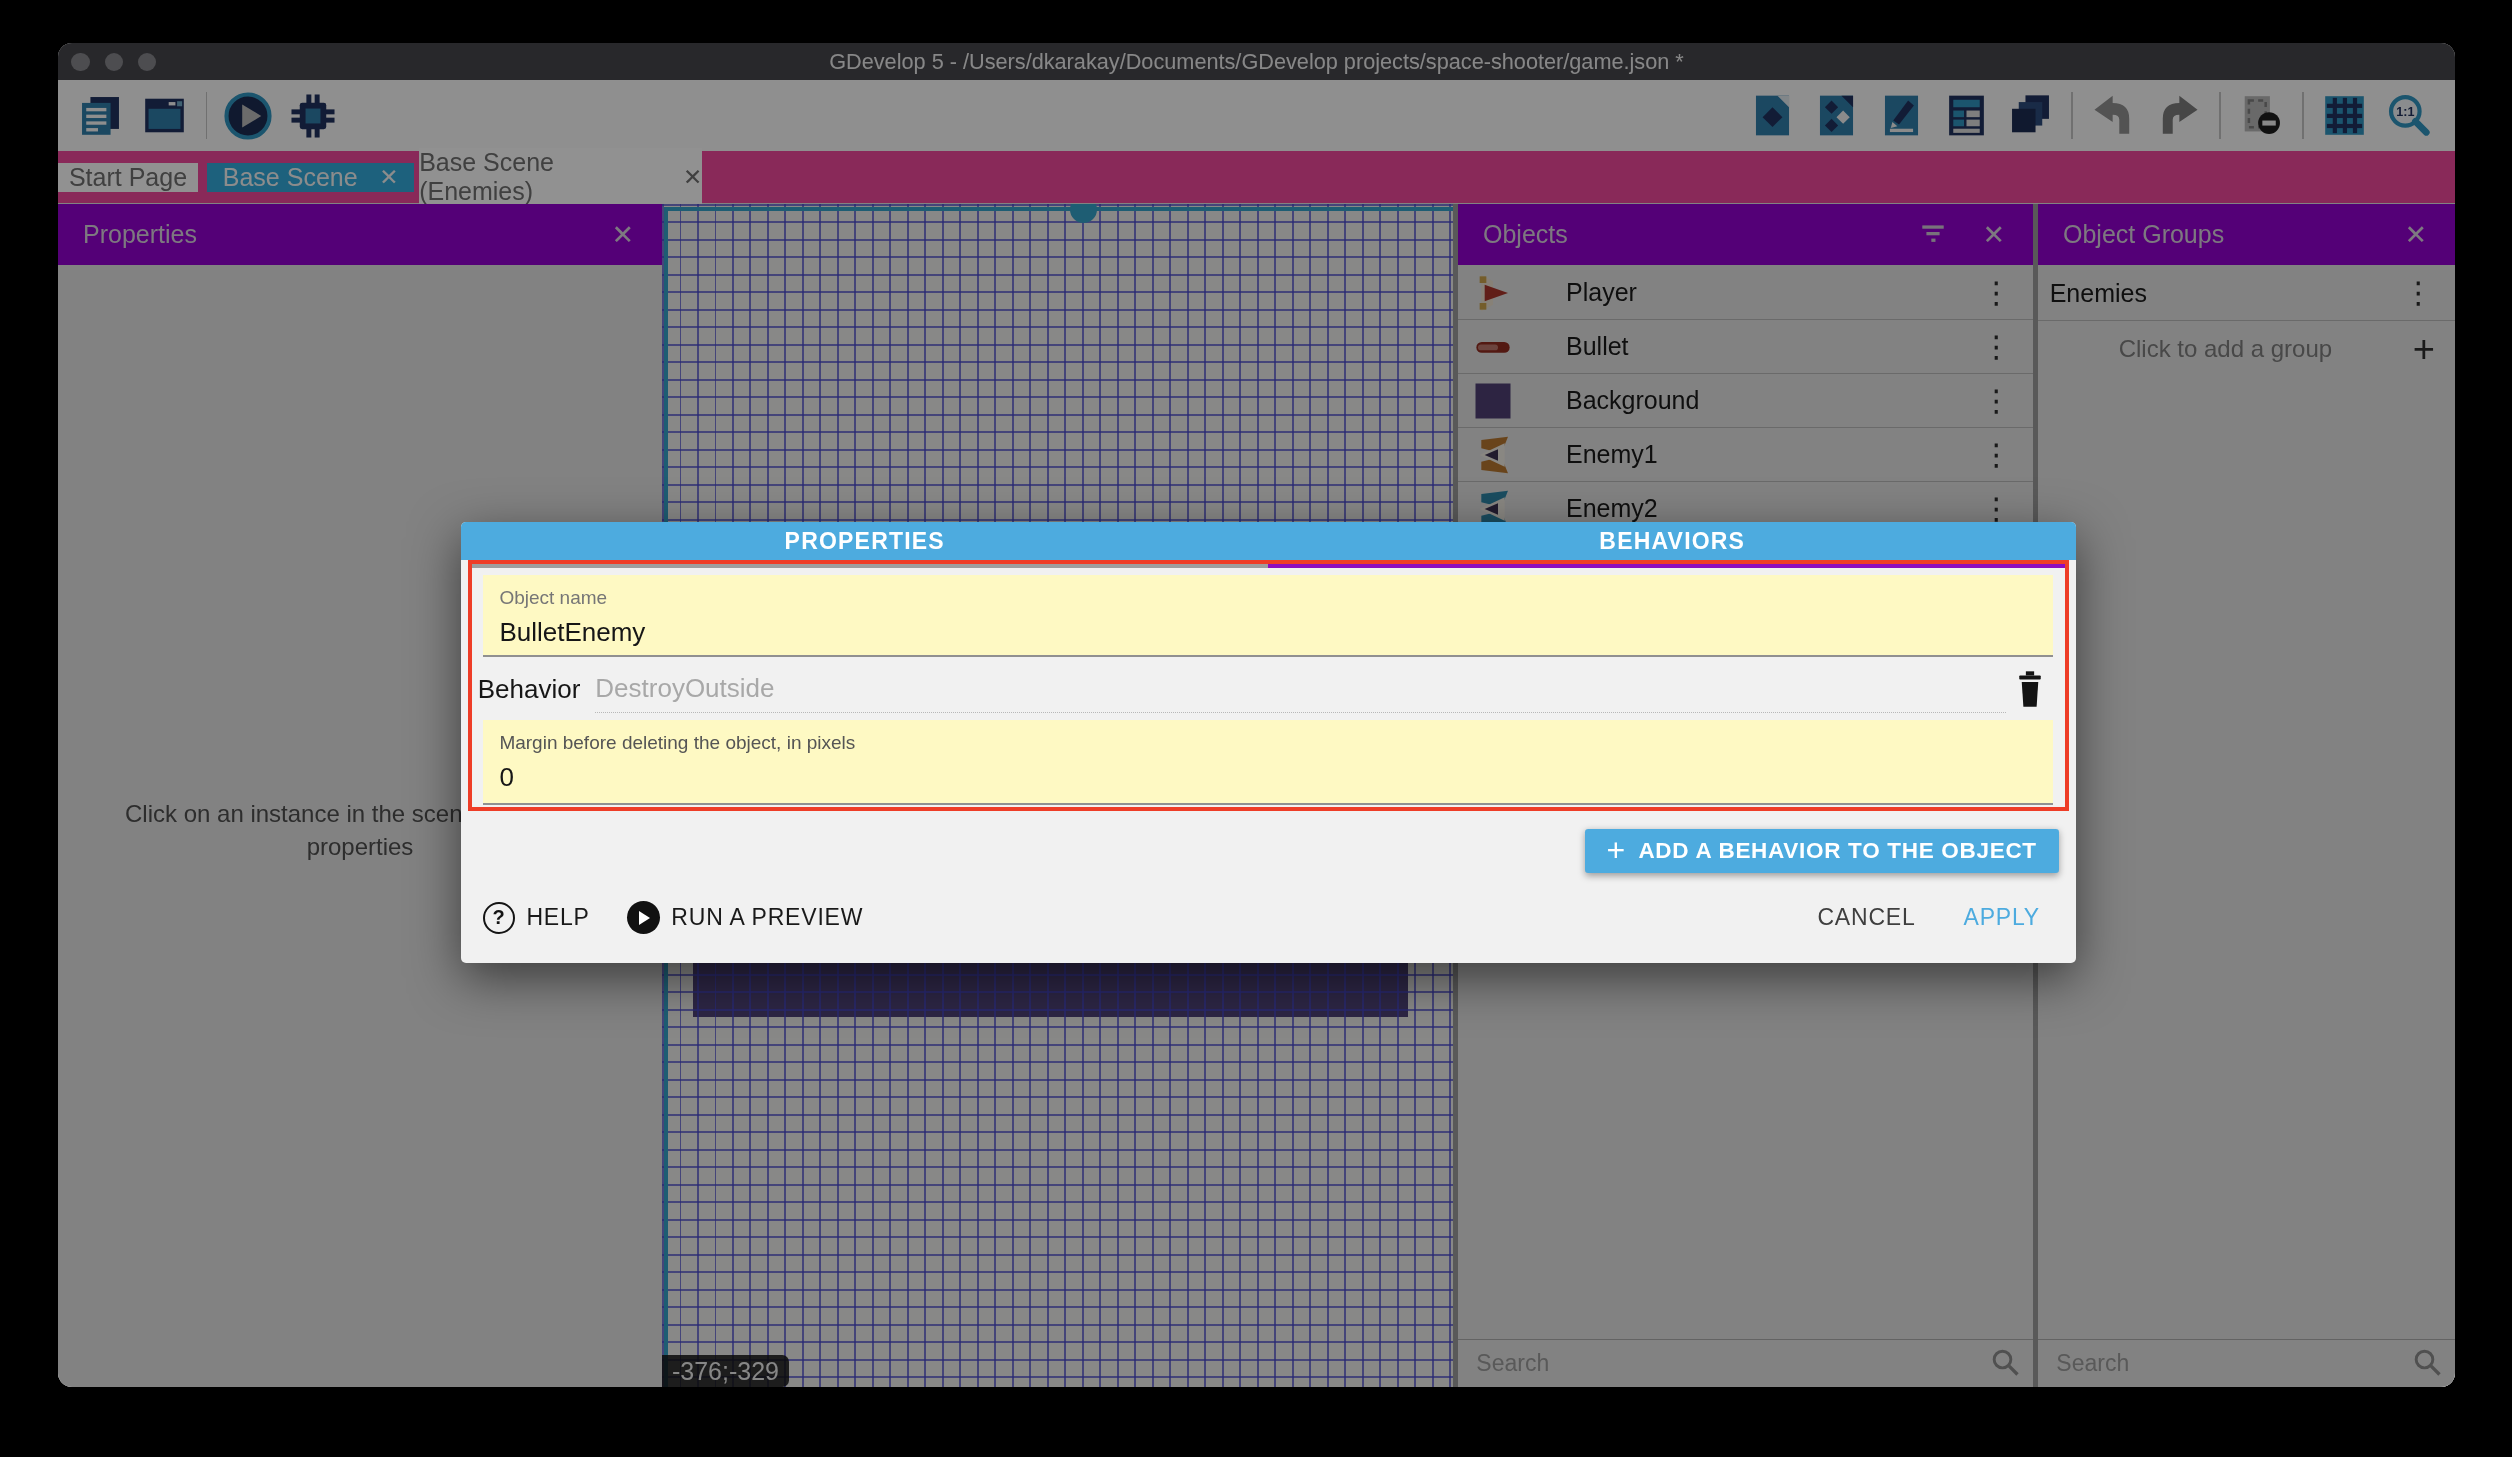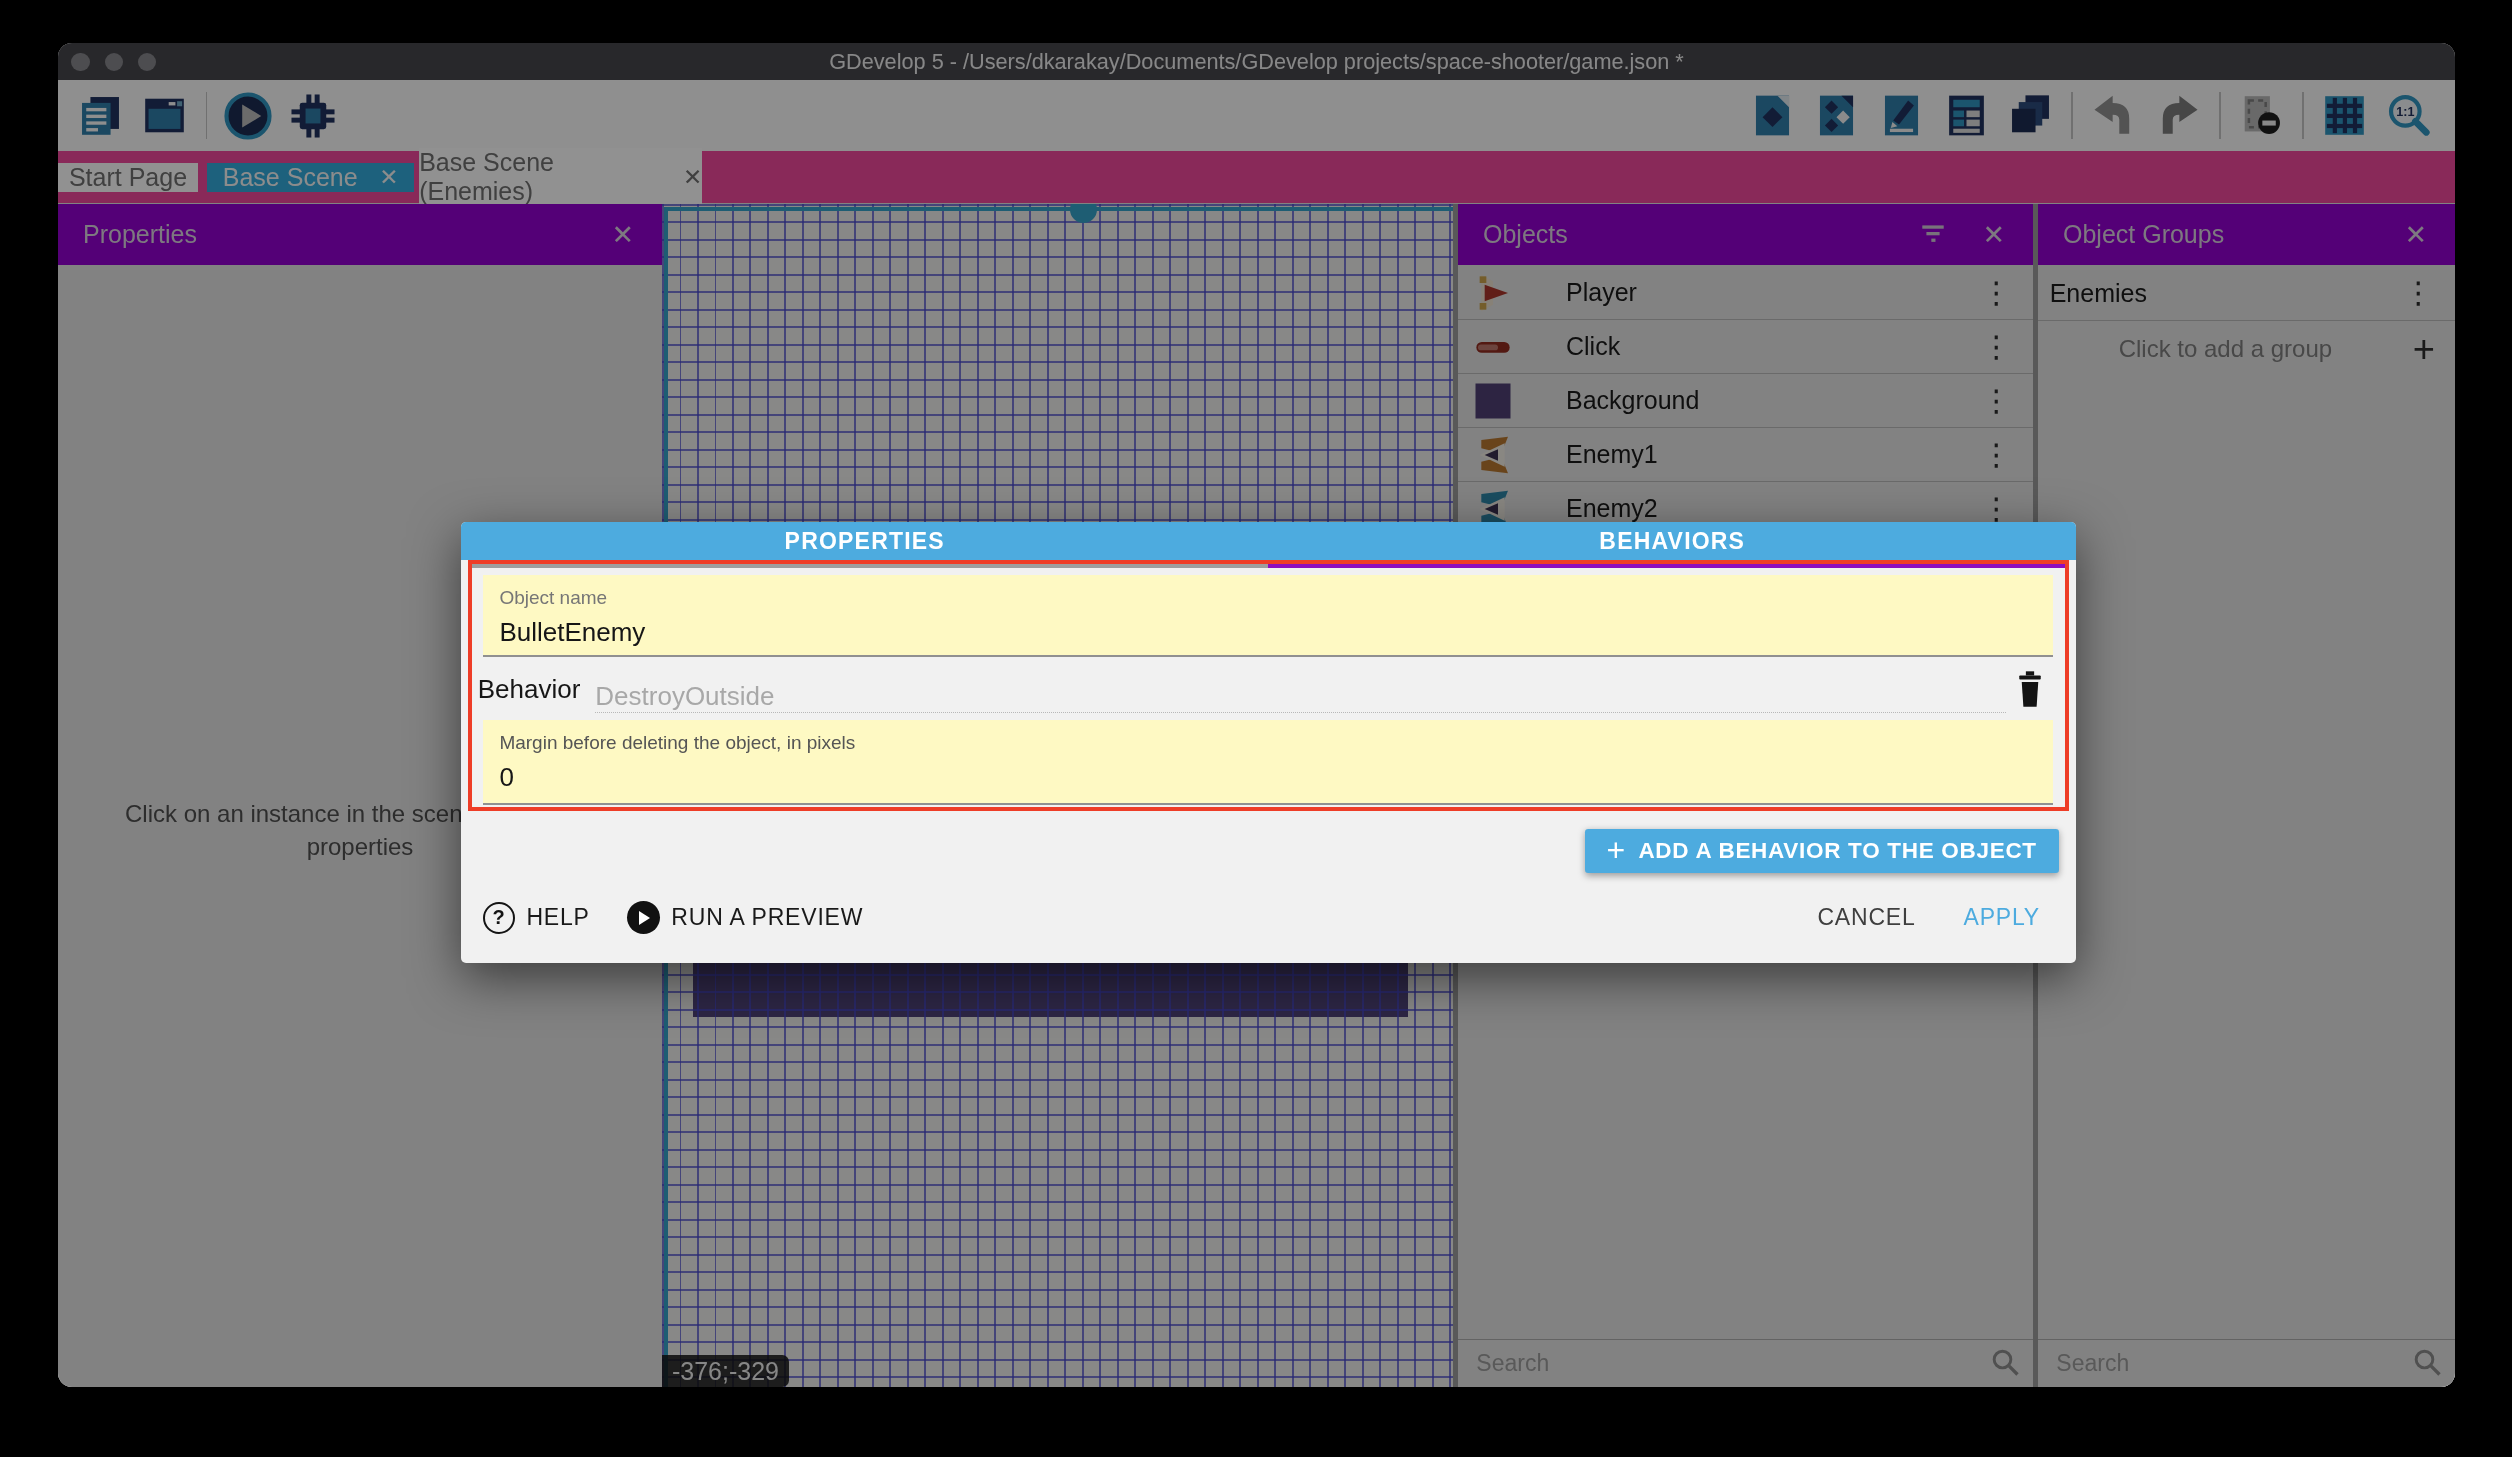--- a/index.html
+++ b/index.html
@@ -100,22 +100,22 @@
   .field-group { position:absolute; left:21.7px; right:23px; background:#fef9c3;
                  border-bottom:2.5px solid #909090; padding:11.7px 16.7px; }
   .fg-name { top:53px; height:82px; }
   .fg-margin { top:198px; height:85px; }
   .fg-label { font-size:19px; color:#767676; }
   .fg-label.dark { color:#555; }
   .fg-value { font-size:26px; color:#161616; margin-top:8.3px; }
   .behavior-row { position:absolute; left:16.7px; right:23px; top:143px; height:48px;
                   display:flex; align-items:center; }
   .bh-label { font-size:26px; color:#161616; flex:none; }
-  .bh-line { flex:1; margin-left:15px; align-self:stretch; display:flex; align-items:flex-start;
-             border-bottom:1.7px dotted #b8b8b8;margin-top:16px; }
+  .bh-line { flex:1; margin-left:15px; align-self:stretch; display:flex; align-items:center;
+             border-bottom:1.7px dotted #b8b8b8; }
   .bh-name { font-size:26px; color:#a8a8a8; }
   .trash-btn { width:47px; height:47px; flex:none; display:flex; align-items:center; justify-content:center; }
 
   .add-behavior-btn { position:absolute; right:17.5px; top:307px; height:44px;
                       background:var(--accent-blue,#4dabdf); border-radius:3.3px; color:#fff;
                       display:flex; align-items:center; gap:13.3px; padding:0 21.7px;
                       box-shadow:0 2.5px 7.5px rgba(0,0,0,.35); }
   .abb-plus { font-size:32px; font-weight:300; line-height:1; margin-top:-2.5px; }
   .abb-label { font-size:22.5px; font-weight:bold; letter-spacing:0.7px; }
 
@@ -341,21 +341,21 @@
               <rect x="8" y="36" width="8" height="8" fill="#c8a04a"></rect>
             </svg>
             <span class="obj-label">Player</span>
             <span class="row-dots">⋮</span>
           </div>
           <div class="obj-row">
             <svg class="obj-icon" viewBox="0 0 48 48">
               <rect x="4" y="18" width="40" height="13" rx="6.5" fill="#8f2b20"></rect>
               <rect x="6" y="21" width="24" height="7" rx="3.5" fill="#c89084" opacity="0.75"></rect>
             </svg>
-            <span class="obj-label">Click</span>
+            <span class="obj-label">Bullet</span>
             <span class="row-dots">⋮</span>
           </div>
           <div class="obj-row">
             <svg class="obj-icon" viewBox="0 0 48 48">
               <rect x="3" y="3" width="42" height="42" fill="#4f3e72"></rect>
             </svg>
             <span class="obj-label">Background</span>
             <span class="row-dots">⋮</span>
           </div>
           <div class="obj-row">

